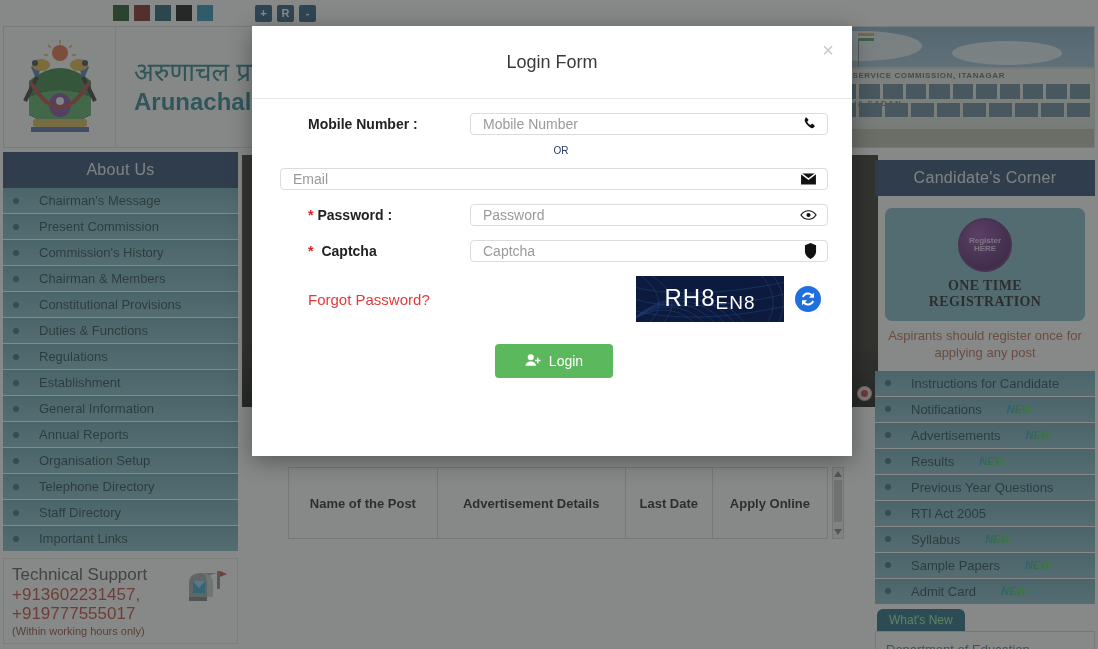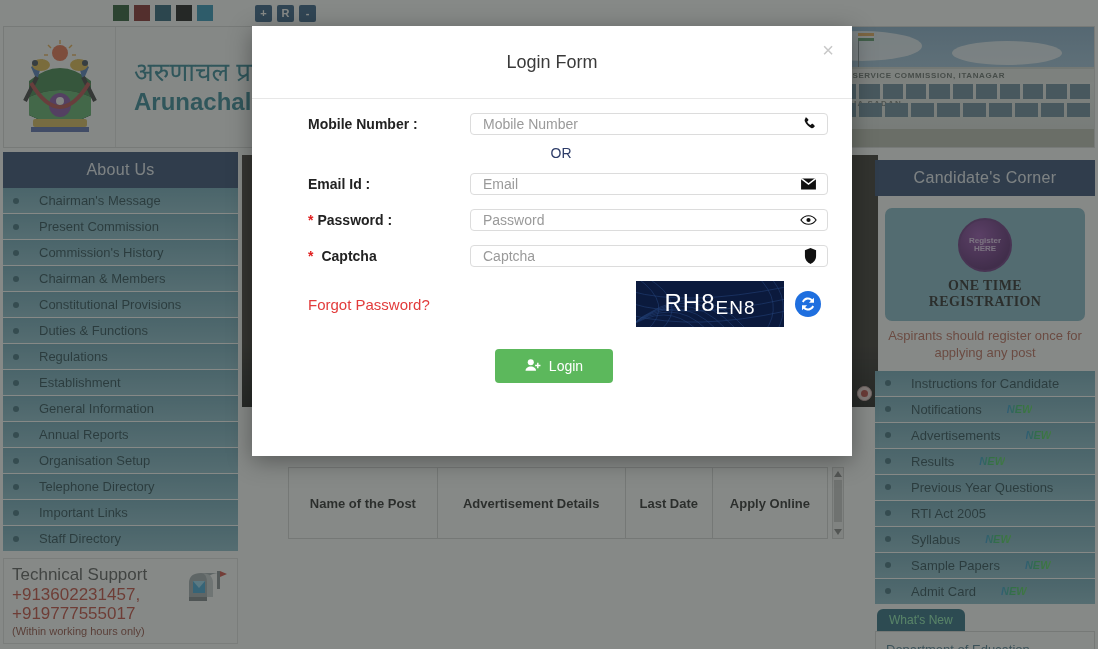--- a/index.html
+++ b/index.html
@@ -234,21 +234,21 @@
     width: 100%; height: 22px; border: 1px solid #dcdcdc; border-radius: 4px;
     padding: 0 34px 0 12px; font-size: 14px; color: #333; outline: none;
     font-family: "Liberation Sans", sans-serif; background: #fff;
   }
   .fctl input::placeholder { color: #9a9a9a; }
   .fico {
     position: absolute; right: 11px; top: 50%; transform: translateY(-50%);
     color: #1d1d1d; pointer-events: none; display: flex;
   }
   .or-row {
-    text-align: center; font-size: 14px; color: #2b3a67; margin: -4px 0 12px 0;
+    text-align: center; font-size: 10px; color: #2b3a67; margin: -4px 0 12px 0;
     padding-left: 14px;
   }
   .frow-links { display: flex; align-items: center; margin-top: 4px; }
   .forgot {
     width: 190px; padding-left: 28px; color: #e23b3b; font-size: 15px;
     text-decoration: none; cursor: pointer;
   }
   .cap-area { flex: 1 1 auto; display: flex; justify-content: flex-end; align-items: center; gap: 10px; padding-right: 6px; }
   .cap-img {
     width: 148px; height: 46px; position: relative; overflow: hidden;
@@ -423,25 +423,25 @@
         <li>
           <span class="bullet"></span>
           <span>Organisation Setup</span>
         </li>
         <li>
           <span class="bullet"></span>
           <span>Telephone Directory</span>
         </li>
         <li>
           <span class="bullet"></span>
+          <span>Staff Directory</span>
+        </li>
+        <li>
+          <span class="bullet"></span>
           <span>Important Links</span>
-        </li>
-        <li>
-          <span class="bullet"></span>
-          <span>Staff Directory</span>
         </li>
       </ul>
     <div class="tech">
       <div class="tech-title">Technical Support</div>
       <div class="tech-num">+913602231457,</div>
       <div class="tech-num">+919777555017</div>
       <div class="tech-note">(Within working hours only)</div>
       <span class="mailbox">
         <svg width="44" height="38" viewBox="0 0 44 38">
           <path d="M4 16 Q4 6 16 6 L34 6 Q22 6 22 16 L22 30 L4 30 Z" fill="#9aa3a8"></path>
@@ -562,21 +562,20 @@
           <svg width="15" height="15" viewBox="0 0 16 16" fill="#111">
             <path d="M3.6 1.3c.4-.4 1-.4 1.4 0l1.6 1.6c.4.4.4 1 0 1.4l-.9.9c-.2.2-.2.4-.1.6.7 1.4 1.8 2.5 3.2 3.2.2.1.4.1.6-.1l.9-.9c.4-.4 1-.4 1.4 0l1.6 1.6c.4.4.4 1 0 1.4l-.8.8c-.7.7-1.8.9-2.7.5C7 10.9 4.4 8.3 3 5.1c-.4-.9-.2-2 .5-2.7z"></path>
           </svg>
         </span>
       </div>
     </div>
 
     <div class="or-row">OR</div>
 
     <div class="frow">
-      <div class="flabel">Email Id :</div>
       <div class="fctl">
         <input type="text" placeholder="Email" style="">
         <span class="fico">
           <svg width="17" height="13" viewBox="0 0 18 14" fill="#111">
             <path d="M1 1h16v12H1z" fill="#111"></path>
             <path d="M1 1l8 6 8-6" stroke="#fff" stroke-width="1.6" fill="none"></path>
           </svg>
         </span>
       </div>
     </div>

